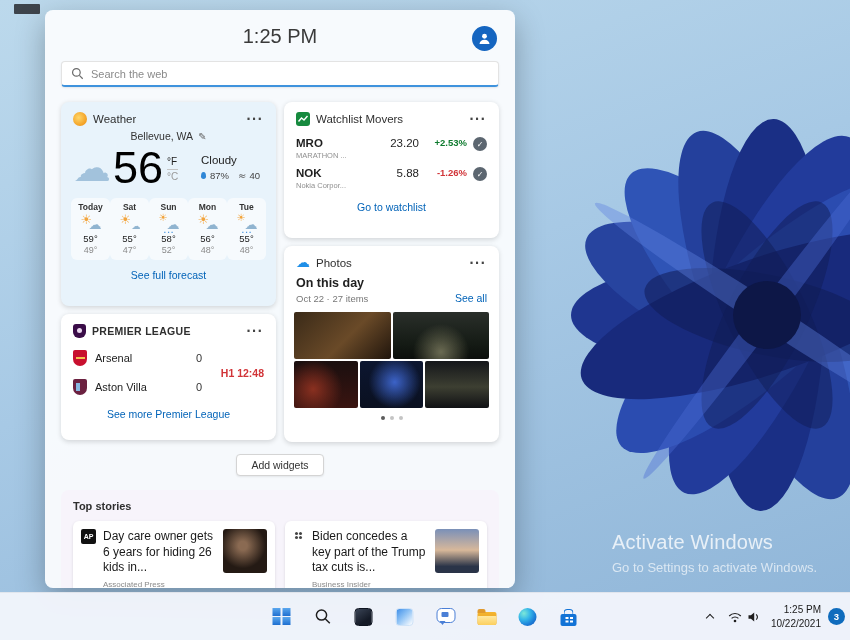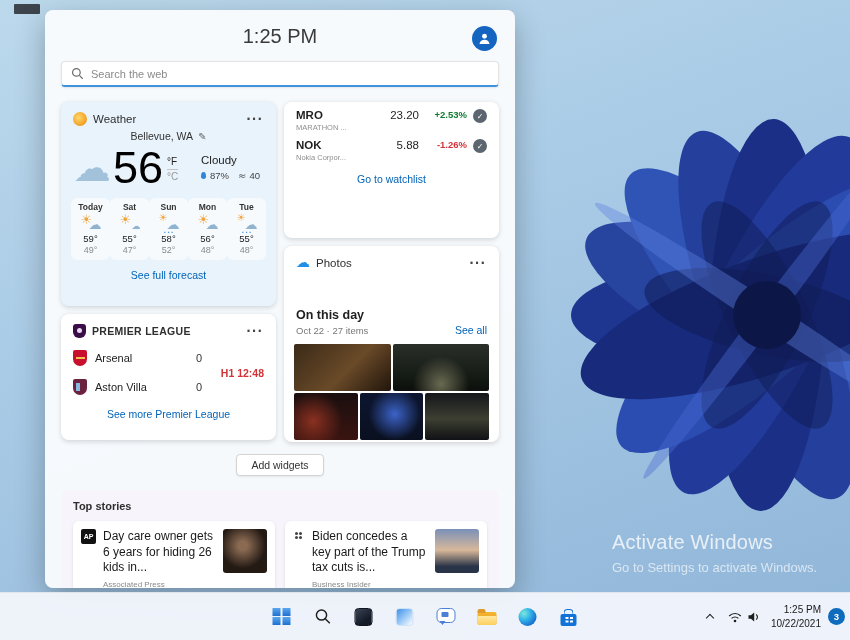--- a/index.html
+++ b/index.html
@@ -107,21 +107,21 @@
   .schg[data-dir="up"] { color:#0f7b2f; }
   .schg[data-dir="down"] { color:#d13438; }
   .scheck { width:14px; height:14px; border-radius:50%; background:#5c6670; color:#fff;
     display:flex; align-items:center; justify-content:center; flex:none; cursor:pointer; }
   .scheck::before { content:"✓"; font-size:8px; }
   .watchlist .wlink { margin-top:11px; }
 
   
   .photos { height:196px; }
   .ph-badge::before { content:"☁"; font-size:14px; color:#1f8fe8; line-height:1; }
-  .ph-sub { display:flex; align-items:flex-end; padding:2px 12px 8px;margin-top:32px; }
+  .ph-sub { display:flex; align-items:flex-end; padding:2px 12px 8px; }
   .ph-head { font-size:12.5px; font-weight:700; color:#1f1f1f; }
   .ph-subtl { font-size:9.5px; color:#777; margin-top:3px; }
   .ph-link { margin-left:auto; color:#0263b8; font-size:10.5px; text-decoration:none; cursor:pointer; }
   .pgrid { display:grid; grid-template-columns:repeat(6,1fr); gap:2px; padding:0 10px; }
   .pgrid .ph { height:47px; border-radius:2px; cursor:pointer; }
   .p1 { grid-column:span 3; background:linear-gradient(135deg,#3a2a18,#6a4a28 55%,#20150c); }
   .p2 { grid-column:span 3; background:radial-gradient(circle at 50% 85%,#6a6a52 0%,transparent 45%),linear-gradient(180deg,#2a2f2a,#141a14 70%,#0c0f0c); }
   .p3 { grid-column:span 2; background:radial-gradient(circle at 30% 60%,#8a3020 0%,transparent 55%),linear-gradient(180deg,#1a0f0f,#3a1410); }
   .p4 { grid-column:span 2; background:radial-gradient(circle at 55% 45%,#3c63c8 0%,transparent 60%),linear-gradient(180deg,#0c1630,#0a1020); }
   .p5 { grid-column:span 2; background:linear-gradient(180deg,#14161a,#3d3f32 55%,#101114); }
@@ -330,20 +330,30 @@
             <div class="mstatus">H1 12:48</div>
           </div>
           <a class="wlink">See more Premier League</a>
         </div>
 
       </div>
 
       <div class="wcol">
 
         <div class="card watchlist">
+          <div class="card-head">
+            <span class="wl-badge">
+              <svg width="14" height="14" viewBox="0 0 14 14">
+                  <rect width="14" height="14" rx="3" fill="#168a3e"></rect>
+                  <polyline points="2.5,9.5 5.5,6 8,8 11.5,4" stroke="#fff" fill="none" stroke-width="1.4"></polyline>
+                </svg>
+            </span>
+            <span class="head-title">Watchlist Movers</span>
+            <button class="more glyph"></button>
+          </div>
           <div class="stock">
             <span class="sleft">
               <span class="sym" style="display:block">MRO</span>
               <span class="comp" style="display:block">MARATHON ...</span>
             </span>
             <span class="sprice">23.20</span>
             <span class="schg" data-dir="up">+2.53%</span>
             <span class="scheck glyph"></span>
           </div>
           <div class="stock">

